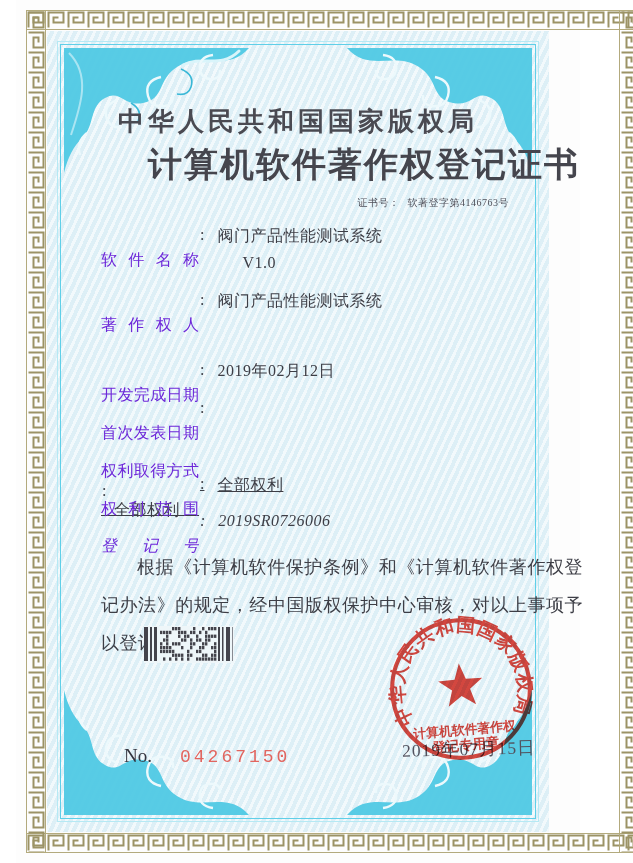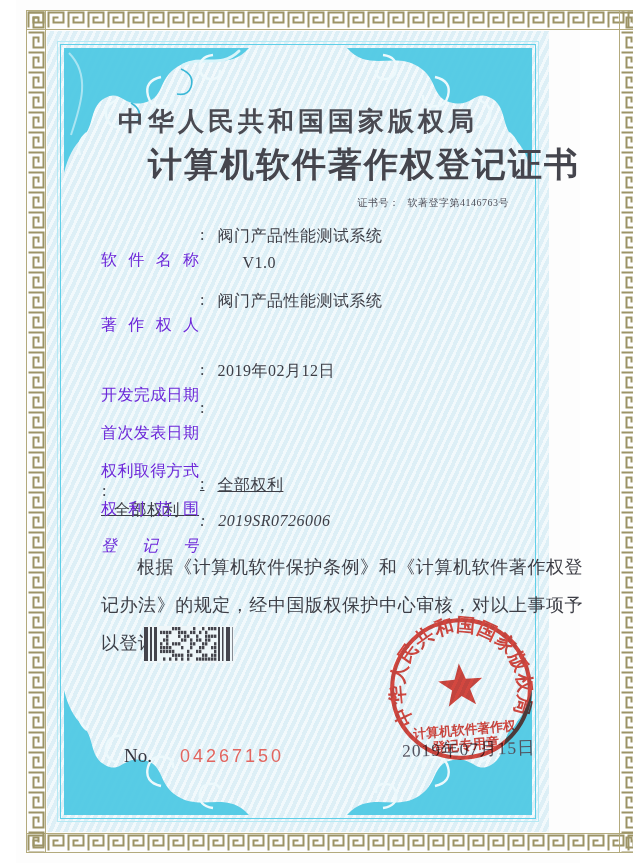--- a/index.html
+++ b/index.html
@@ -90,21 +90,21 @@
   }
   .seal {
     position: absolute; left: 368px; top: 612px; width: 154px; height: 154px;
     mix-blend-mode: multiply; opacity: 0.93; transform: rotate(-5deg); z-index: 2;
   }
   .serial {
     position: absolute; left: 108px; top: 745px; font-size: 19px;
   }
   .serial .no-label { color: #34343e; margin-right: 28px; }
   .serial .no-value {
-    font-family: Liberation Sans, sans-serif;
+    font-family: Liberation Mono, monospace;
     color: #e2655f; letter-spacing: 3px; font-size: 18px;
   }
 </style>
 </head>
 <body>
 
 <div class="page">
 
   <svg class="gk gk-top" width="613" height="20">
     <defs>

